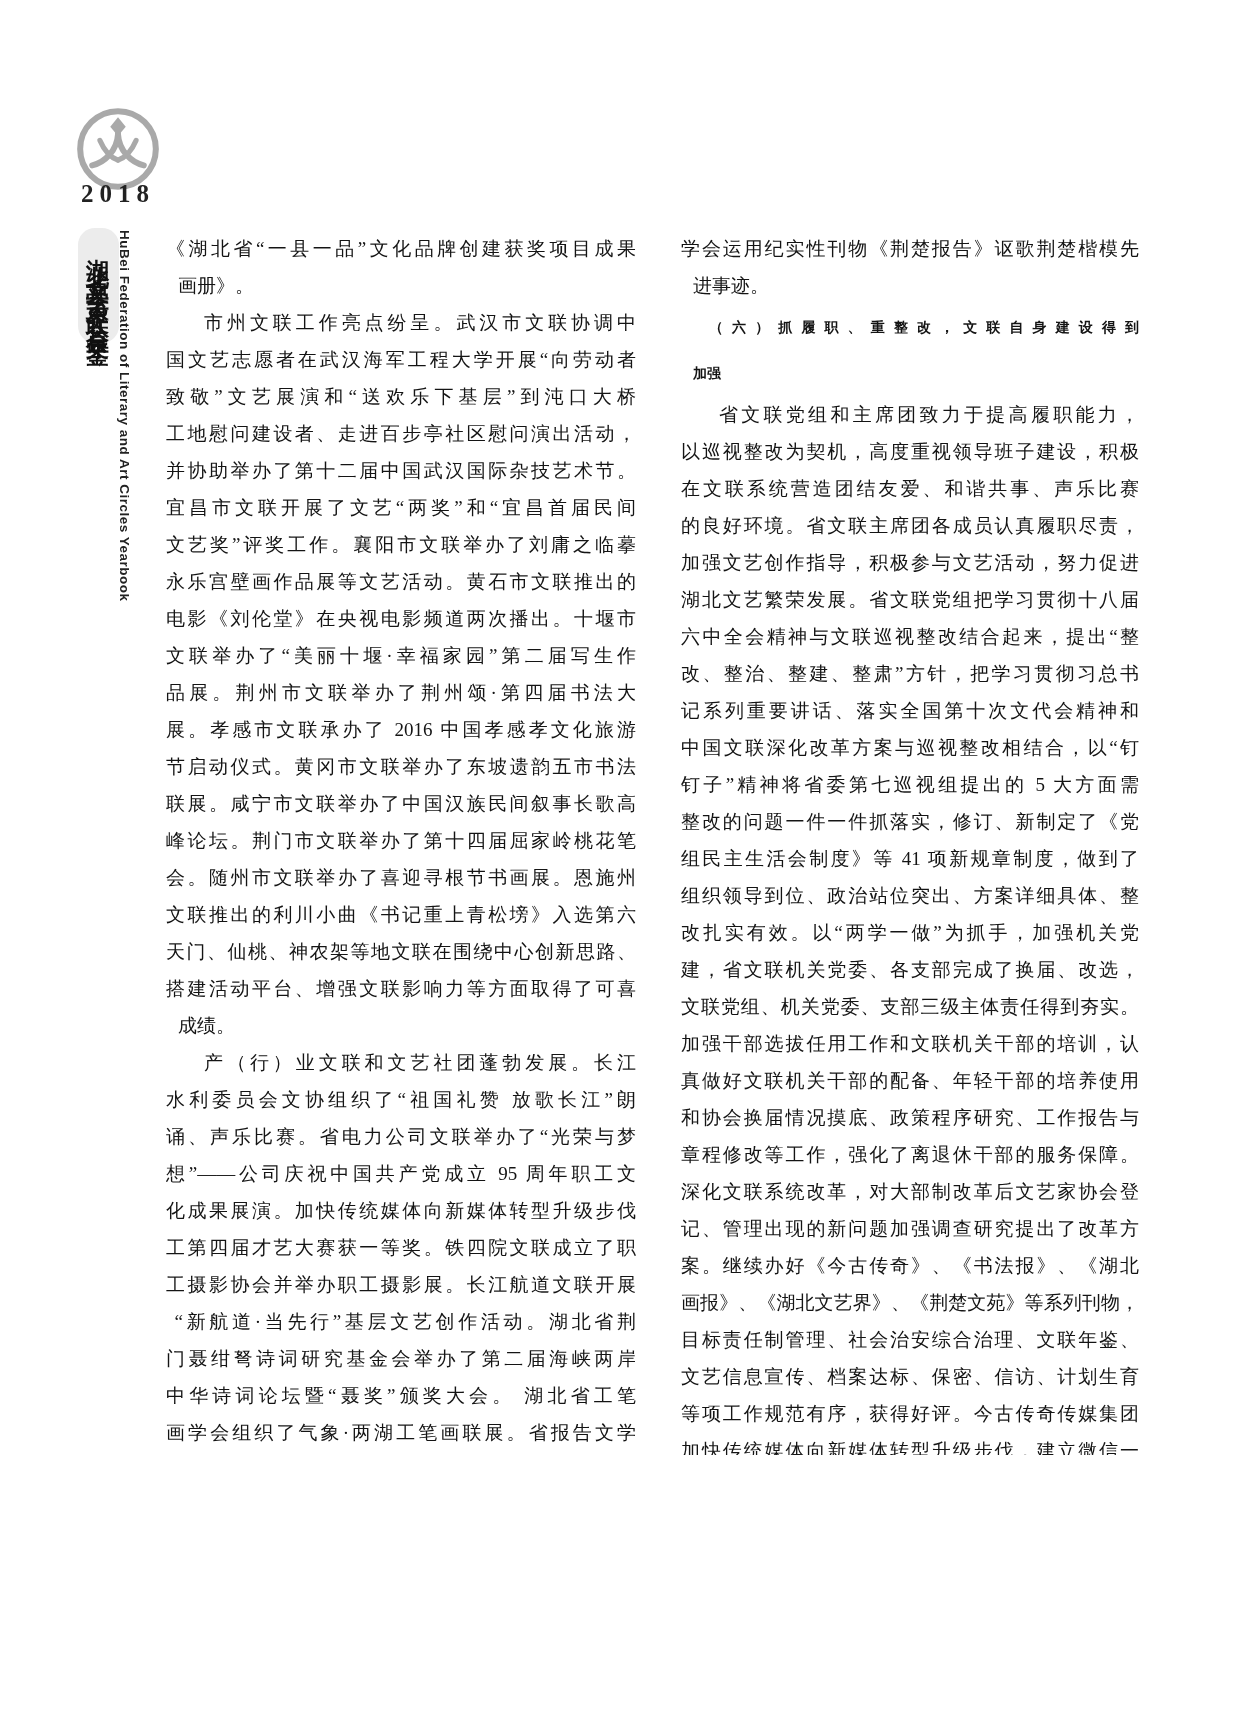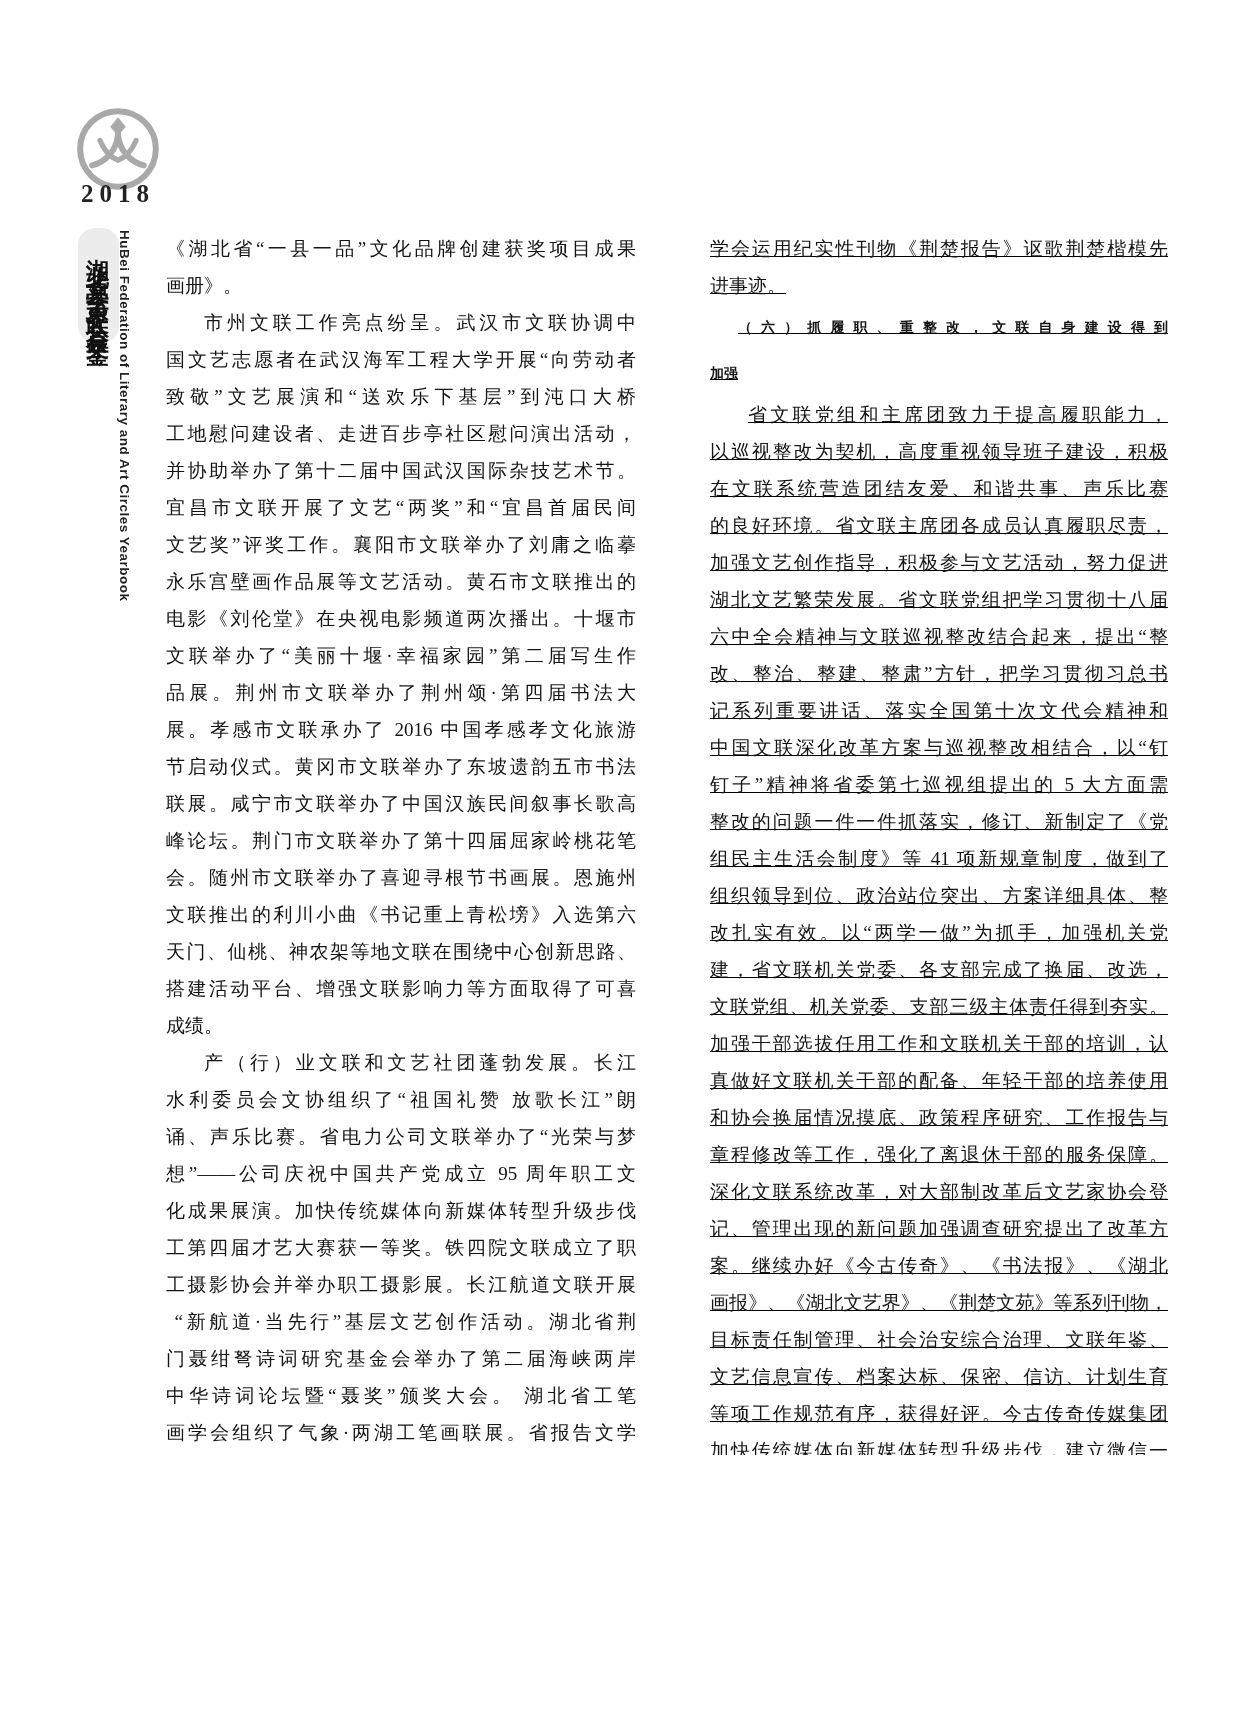--- a/index.html
+++ b/index.html
@@ -13,25 +13,25 @@
   .sidebar-cn{position:absolute;left:78px;top:228px;background:#ececec;border-radius:17px;
         padding:12px 5px;writing-mode:vertical-rl;text-orientation:upright;
         font-family:"Liberation Sans","DejaVu Sans",sans-serif;font-weight:bold;
         font-size:23px;letter-spacing:7px;color:#111;}
   .sidebar-en{position:absolute;left:117px;top:230px;writing-mode:vertical-rl;
         font-family:"Liberation Sans","DejaVu Sans",sans-serif;font-weight:bold;
         font-size:13.5px;letter-spacing:.5px;color:#222;}
   
   .col{position:absolute;top:230px;}
   .col-left{left:166px;width:470px;}
-  .col-right{left:710px;width:458px;text-decoration:underline;}
+  .col-right{left:681px;width:458px;}
   .line{font-size:19px;line-height:37px;height:37px;color:#141414;
         text-align:justify;text-align-last:justify;overflow:hidden;
         font-family:"Liberation Serif","DejaVu Serif",serif;}
-  .line.last{text-align-last:left;}
+  .line.last{text-align-last:left;margin-left:12px;}
   .line.indent{text-indent:2em;}
   .line.hang{text-indent:.45em;}
   .line.bold{font-family:"Liberation Sans","DejaVu Sans",sans-serif;font-weight:bold;
         line-height:46px;height:46px;font-size:14px;}
   
   .page-number{position:absolute;left:112px;top:1600px;
         font:bold 27px "Liberation Sans","DejaVu Sans",sans-serif;color:#a16207;}
 </style>
 </head>
 <body>

